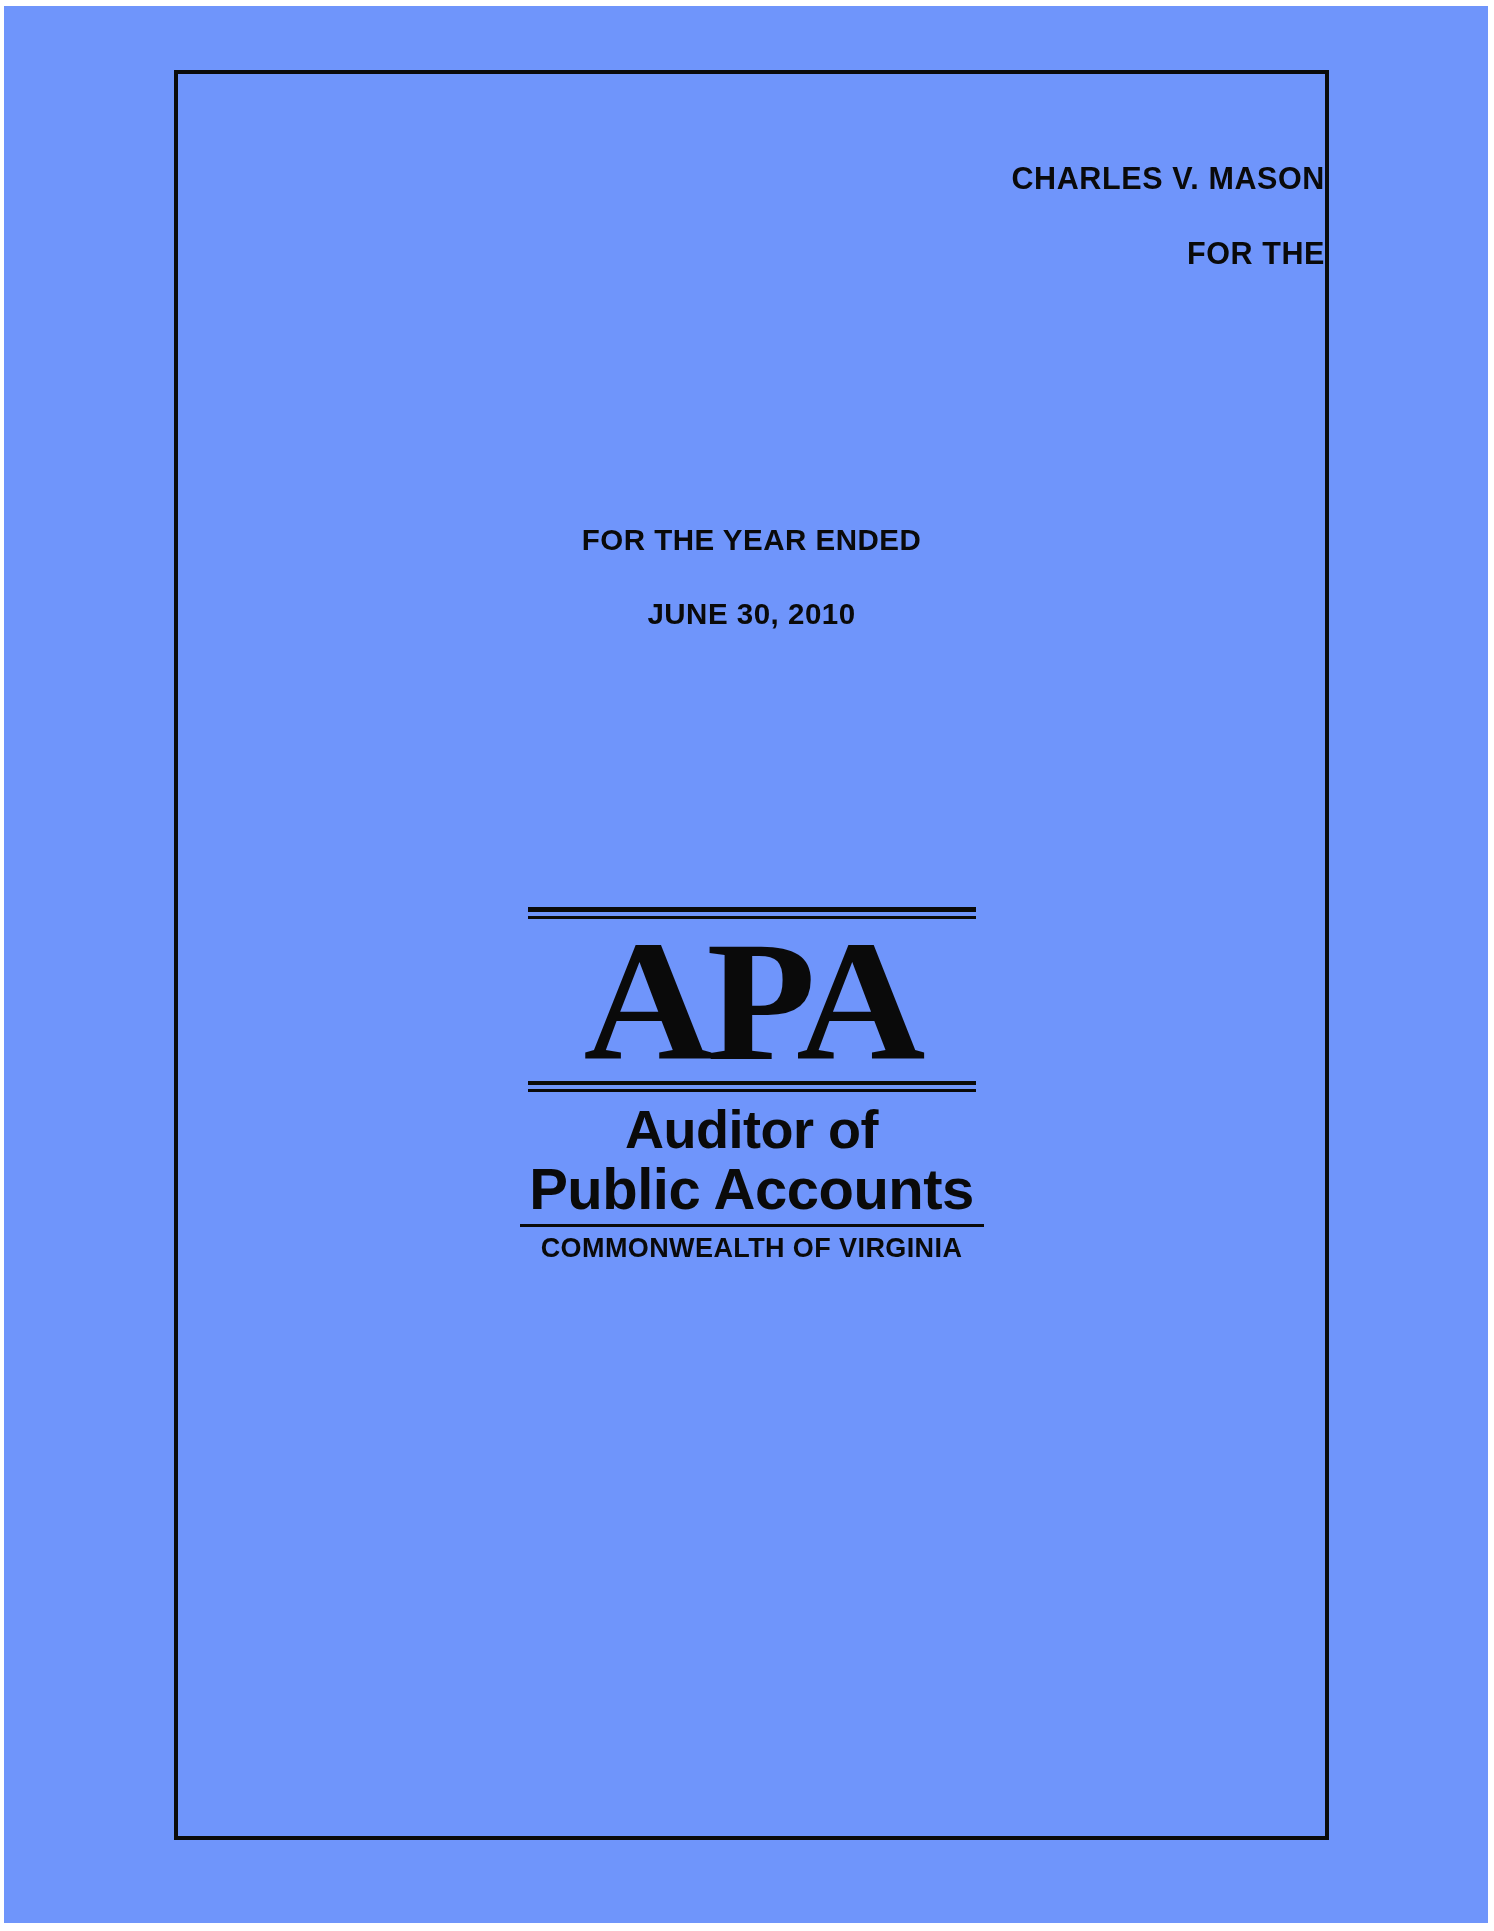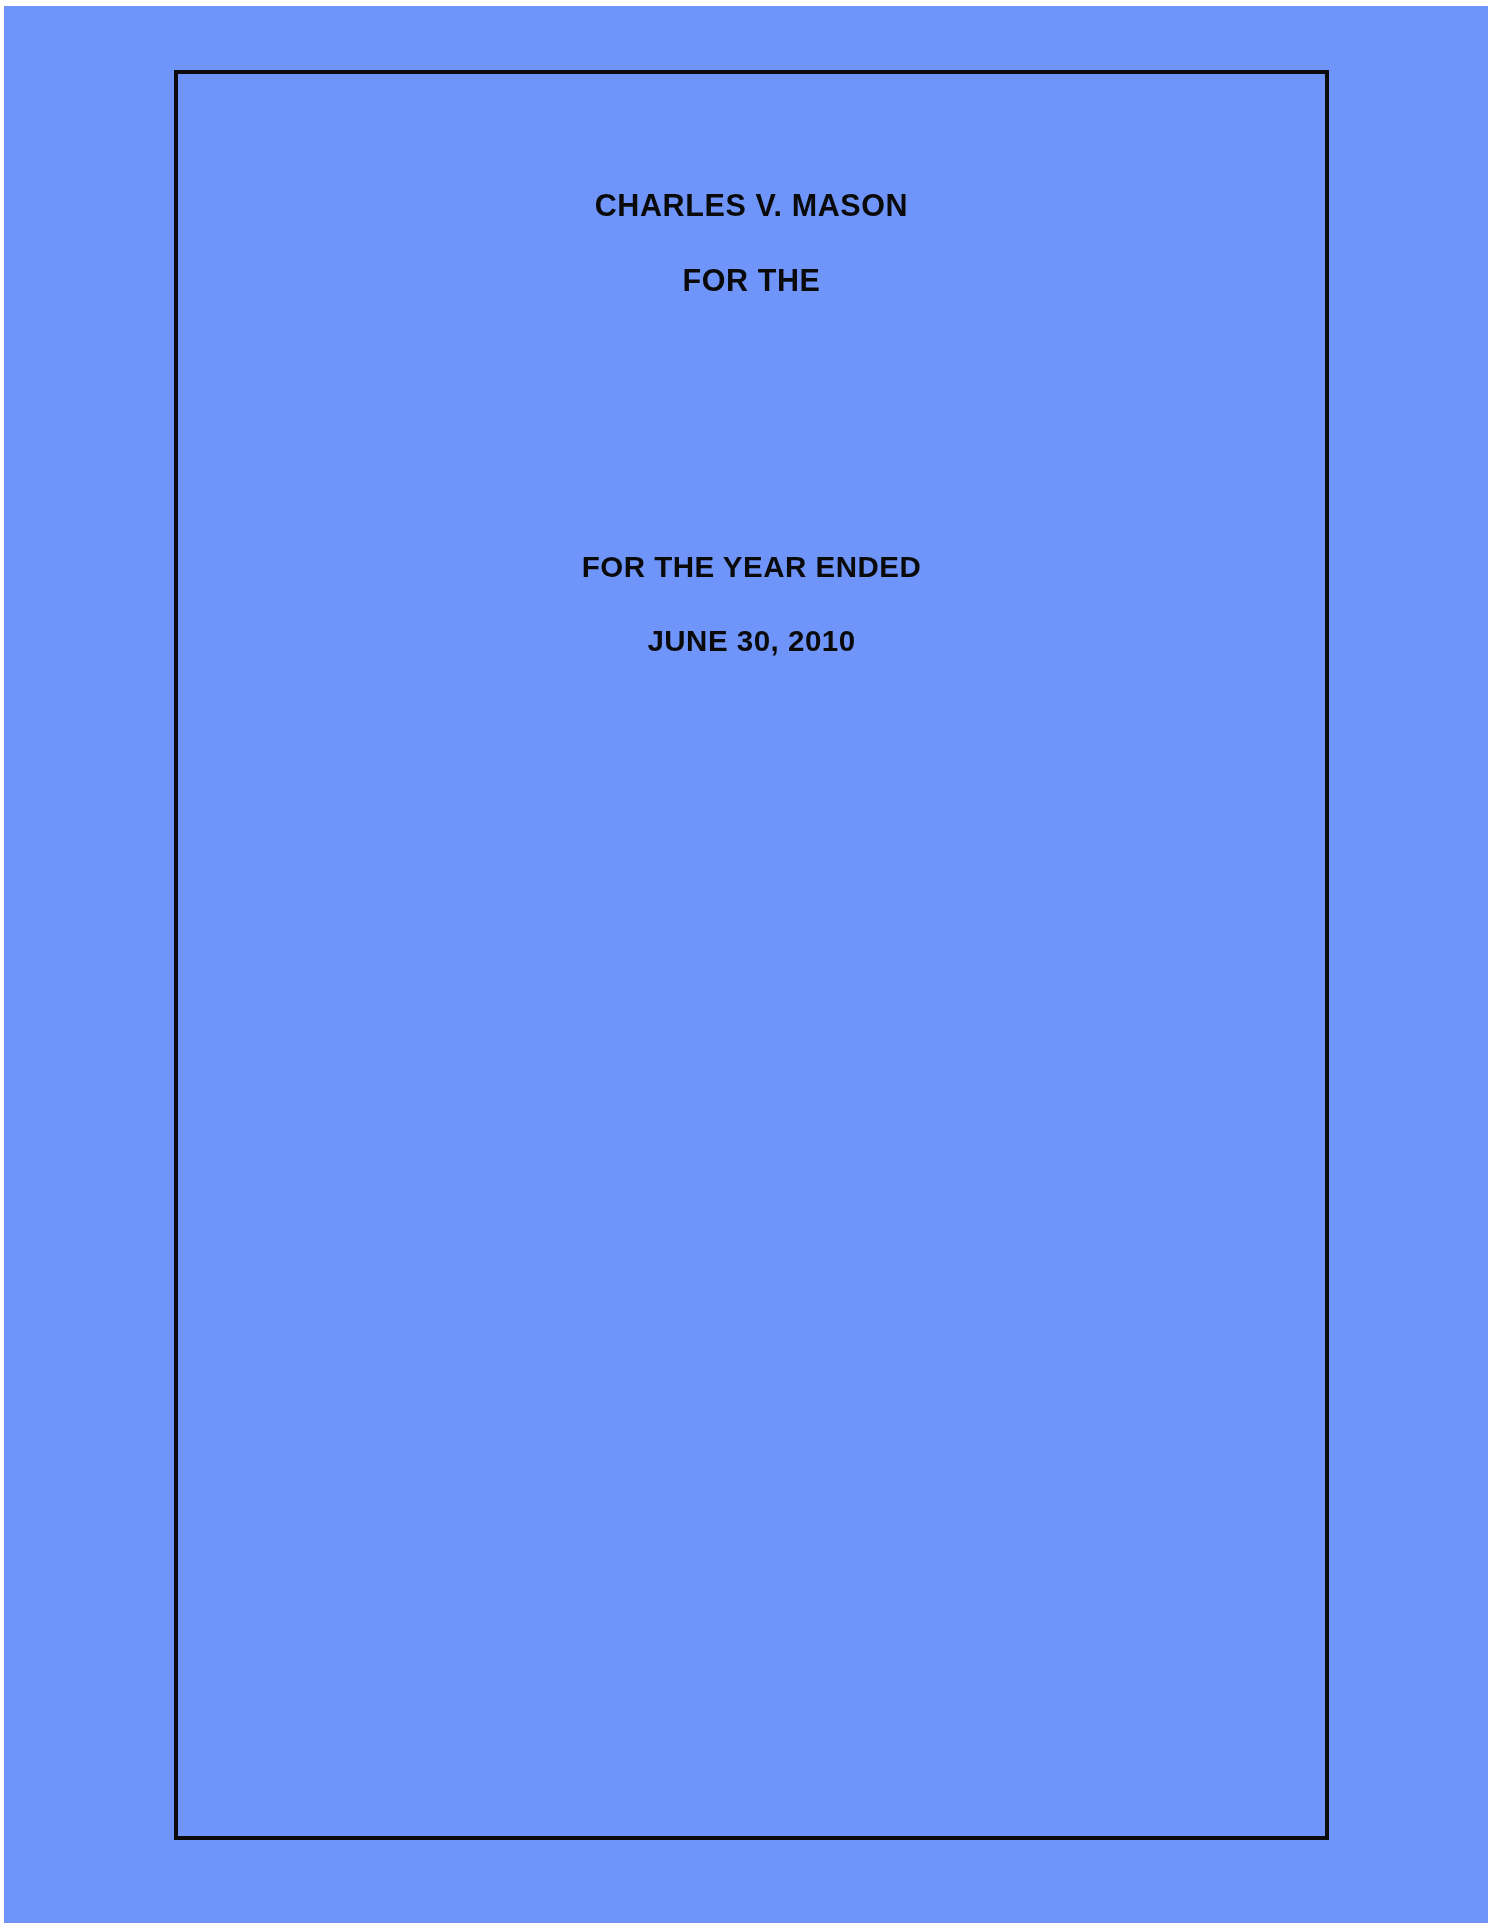--- a/index.html
+++ b/index.html
@@ -65,23 +65,23 @@
     position: absolute;
     left: 0;
     top: 0;
     width: 100%;
     height: 100%;
     display: flex;
     flex-direction: column;
     align-items: center;
   }
   .title-block {
-    margin-top: 116px;
+    margin-top: 89px;
     width: 100%;
-    text-align: center;
+    text-align: right;
   }
   .title-line {
     font-size: 30.5px;
     font-weight: bold;
     letter-spacing: 0.6px;
     color: #0a0a0a;
     line-height: 1.0;
     margin: 0 0 44px 0;
     white-space: pre;
   }
@@ -181,16 +181,25 @@
       <div class="title-block">
         <p class="title-line">CHARLES V. MASON</p>
         <p class="title-line">FOR THE</p>
       </div>
 
       <div class="subtitle-block">
         <p class="subtitle-line">FOR THE YEAR ENDED</p>
         <p class="subtitle-line">JUNE 30, 2010</p>
       </div>
 
+      <div class="logo-wrap">
+        <div class="logo-rule-top"></div>
+        <div class="apa-letters">APA</div>
+        <div class="logo-rule-mid"></div>
+        <div class="logo-sub1">Auditor of</div>
+        <div class="logo-sub2">Public Accounts</div>
+        <div class="logo-rule-bottom"></div>
+        <div class="logo-sub3">COMMONWEALTH OF VIRGINIA</div>
+      </div>
 
     </div>
   </div>
 </div>
 
 </body></html>

